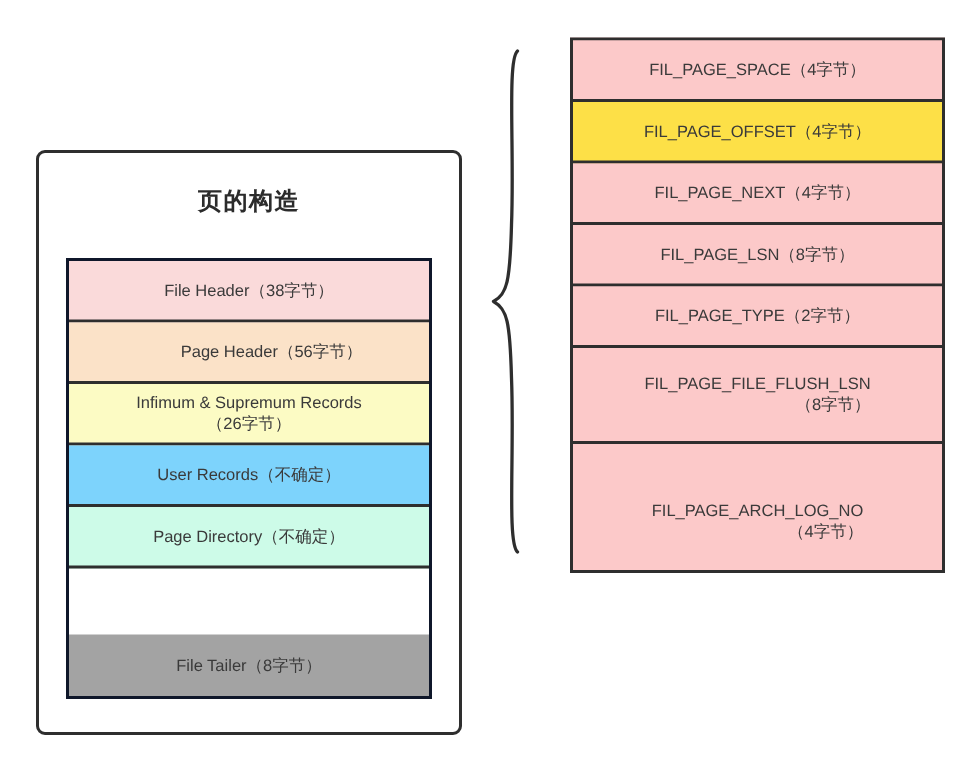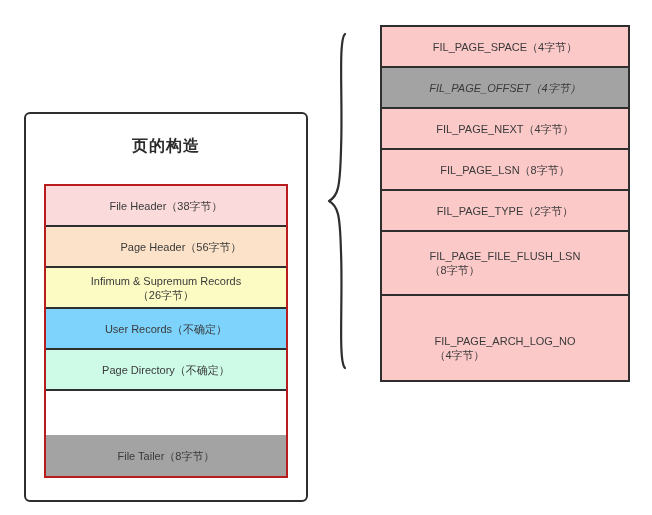--- a/index.html
+++ b/index.html
@@ -13,21 +13,21 @@
     position: relative;
     overflow: hidden;
     font-family: "Liberation Sans", "DejaVu Sans", sans-serif;
     color: #3a3a3a;
   }
 
   
   #page-structure-card {
     position: absolute;
     left: 24px;
-    top: 112px;
+    top: 100px;
     width: 284px;
     height: 390px;
     border: 2px solid #2e2e2e;
     border-radius: 6px;
     background: #ffffff;
     box-sizing: border-box;
   }
 
   #page-structure-title {
     position: absolute;
@@ -39,21 +39,21 @@
     font-weight: bold;
     color: #2b2b2b;
     letter-spacing: 1px;
   }
 
   #page-structure-rows {
     position: absolute;
     left: 18px;
     top: 70px;
     width: 244px;
-    border: 2px solid #b91c1c;
+    border: 2px solid #0f172a;
     box-sizing: border-box;
   }
 
   .struct-row {
     height: 41px;
     border-bottom: 2px solid #2e2e2e;
     box-sizing: border-box;
     display: flex;
     align-items: center;
     justify-content: center;
@@ -86,21 +86,21 @@
     box-sizing: border-box;
     background: #fcc9c9;
   }
 
   .fh-row {
     border-bottom: 2px solid #2e2e2e;
     box-sizing: border-box;
     display: flex;
     align-items: center;
     justify-content: center;
-    text-align: left;
+    text-align: right;
     font-size: 11px;
     line-height: 14px;
     color: #3a3a3a;
     background: #fcc9c9;
     padding: 0 4px;
   }
   .fh-row:last-child {
     border-bottom: none;
     margin-top: 20px;
   }
@@ -144,21 +144,21 @@
              C 14 158, 12 166, 3 171
              C 12 176, 14 184, 15 222
              C 17 272, 12 332, 19 338" fill="none" stroke="#2e2e2e" stroke-width="2.2" stroke-linecap="round" stroke-linejoin="round"></path>
   </svg>
 </div>
 
 <div id="file-header-table">
     <div class="fh-row single" style="background: rgb(252, 201, 201);">
       <span>FIL_PAGE_SPACE（4字节）</span>
     </div>
-    <div class="fh-row single" style="background: #a3a3a3; font-style: italic;">
+    <div class="fh-row single" style="background: #fde047;">
       <span>FIL_PAGE_OFFSET（4字节）</span>
     </div>
     <div class="fh-row single" style="background: rgb(252, 201, 201);">
       <span>FIL_PAGE_NEXT（4字节）</span>
     </div>
     <div class="fh-row single" style="background: rgb(252, 201, 201);">
       <span>FIL_PAGE_LSN（8字节）</span>
     </div>
     <div class="fh-row single" style="background: rgb(252, 201, 201);">
       <span>FIL_PAGE_TYPE（2字节）</span>

